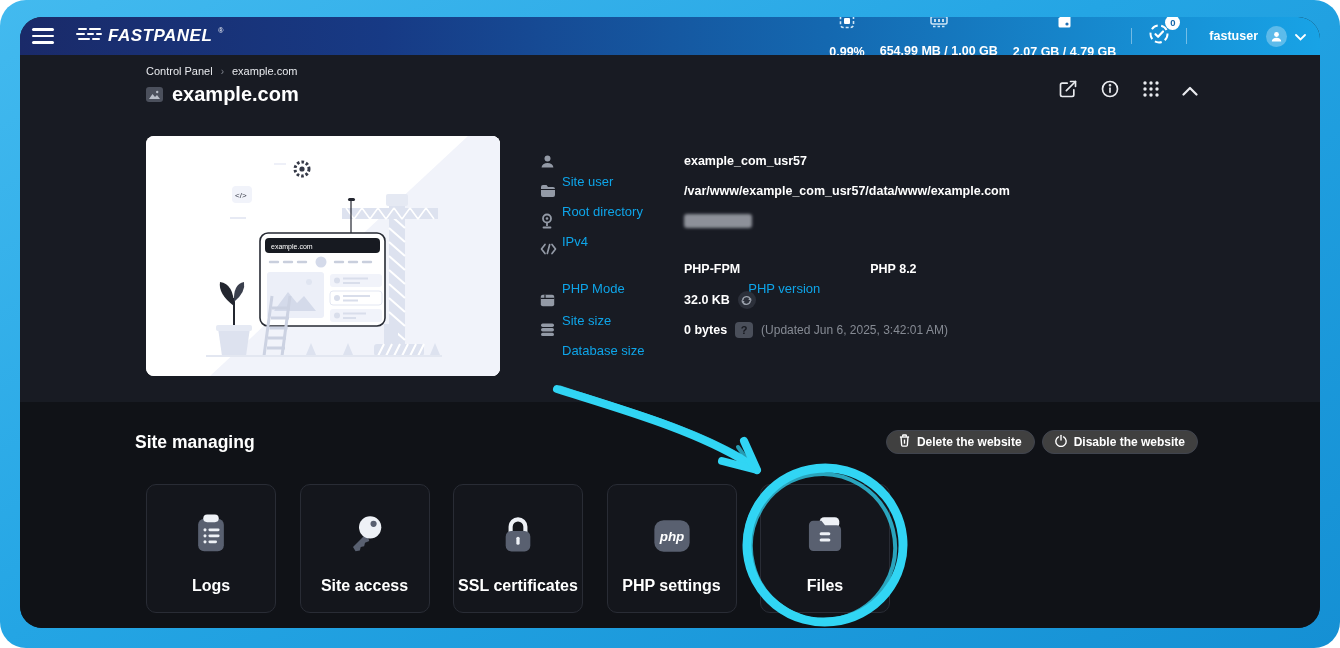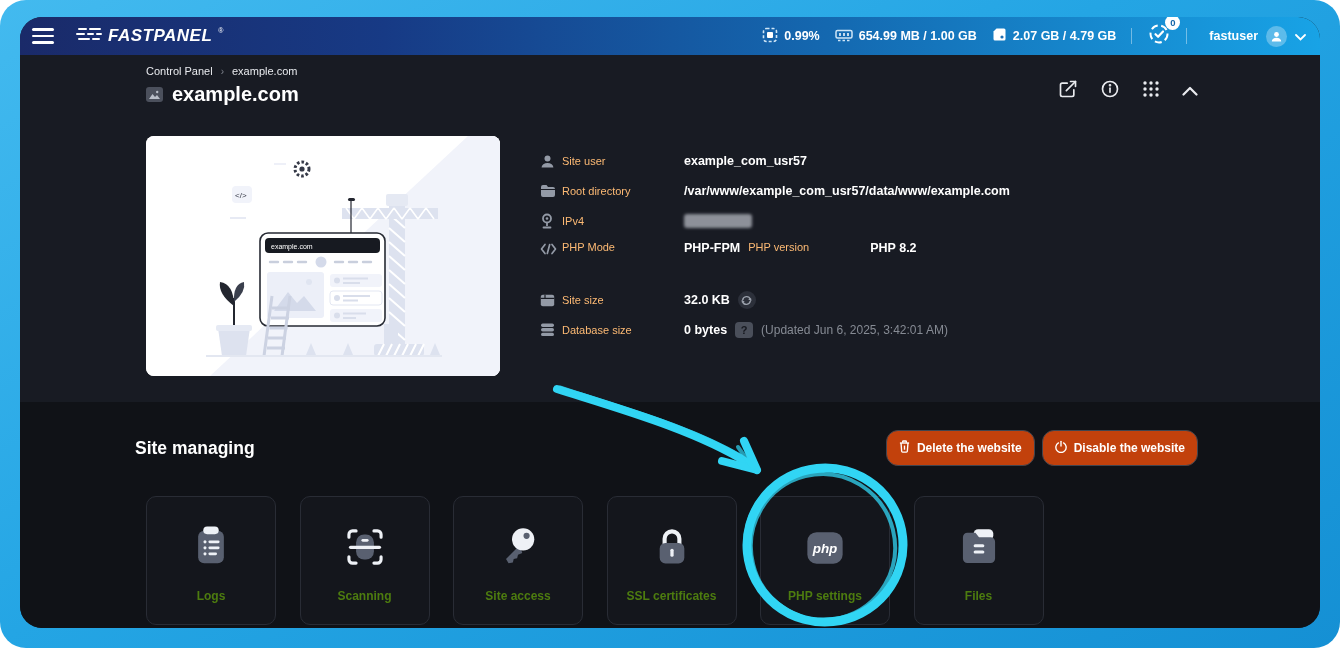--- a/index.html
+++ b/index.html
@@ -13,21 +13,21 @@
   .topbar { position:absolute; left:0; top:0; right:0; height:38px;
             background:linear-gradient(90deg,#1a2a69 0%,#173a85 28%,#1468b0 62%,#18a3e6 100%);
             display:flex; align-items:center; justify-content:space-between; padding:0 14px 0 12px; }
   .topbar-left { display:flex; align-items:center; gap:22px; }
   .hamburger { width:22px; display:flex; flex-direction:column; gap:4px; cursor:pointer; }
   .hamburger span { height:2.5px; background:#fff; border-radius:2px; }
   .logo { display:flex; align-items:center; gap:6px; color:#fff; }
   .logo-text { font-size:17px; font-weight:bold; font-style:italic; letter-spacing:.5px; }
   .logo-reg { font-size:7px; vertical-align:top; position:relative; top:-6px; }
   .topbar-right { display:flex; align-items:center; gap:15px; color:#fff; }
-  .stat { display:flex; align-items:center; gap:6px; font-size:12.5px; font-weight:bold; }
+  .stat { display:flex; align-items:center; gap:13px; font-size:12.5px; font-weight:bold;flex-direction:column; }
   .tb-divider { width:1px; height:16px; background:rgba(255,255,255,.4); }
   .tasks { position:relative; display:flex; align-items:center; cursor:pointer; }
   .badge { position:absolute; top:-7px; right:-9px; width:15px; height:15px; border-radius:50%;
            background:#fff; color:#1465a8; font-size:9.5px; font-weight:bold;
            display:flex; align-items:center; justify-content:center; }
   .user { display:flex; align-items:center; gap:8px; cursor:pointer; }
   .user-name { font-size:12.5px; font-weight:bold;margin-left:7px; }
   .avatar { width:21px; height:21px; border-radius:50%; background:rgba(255,255,255,.3);
             display:flex; align-items:center; justify-content:center; }
 
@@ -43,45 +43,45 @@
                     display:flex; align-items:center; justify-content:center; }
   .header-actions { display:flex; align-items:center; gap:22px; margin-top:14px; color:#e9ebef; }
   .header-actions svg { cursor:pointer; }
 
   .site-overview { display:flex; margin:17px 0 0 126px; gap:40px; }
   .illu-card { width:354px; height:240px; border-radius:8px; background:#fff; overflow:hidden; flex:none; }
   .info-list { padding-top:10px; display:flex; flex-direction:column; }
   .info-row { display:flex; align-items:center; height:30px; }
   .info-row.dbl { height:49px; align-items:flex-start; padding-top:5px; }
   .ico-cell { width:22px; color:#939aa6; display:flex; }
-  .lbl { width:122px; font-size:11px; color:#fdba74; }
+  .lbl { width:122px; font-size:13px; color:#0ea5e9;margin-top:40px; }
   .val { font-size:12.5px; font-weight:bold; color:#fff; display:flex; align-items:center; gap:8px; }
   .dbl-lines { display:flex; flex-direction:row; gap:8px; }
   .dbl-line { display:flex; }
   .redacted { width:68px; height:14px; border-radius:3px; background:#8d9099; filter:blur(1.4px); }
   .round-badge { width:18px; height:18px; border-radius:50%; background:#2c303a; color:#9aa0ab;
                  display:flex; align-items:center; justify-content:center; cursor:pointer; }
   .help-badge { min-width:18px; height:16px; border-radius:4px; background:#4a4f5a; color:#15171e;
                 font-size:11px; font-weight:bold; display:flex; align-items:center; justify-content:center; cursor:pointer; }
   .updated { font-size:12px; font-weight:normal; color:#868b94; }
 
   
   .content-bottom { position:absolute; left:0; top:385px; right:0; bottom:0; background:#101217; }
   .managing-header { display:flex; justify-content:space-between; align-items:center;
                      padding:28px 122px 0 115px; }
   .managing-title { color:#fff; font-size:17.5px; font-weight:bold; }
   .managing-actions { display:flex; gap:7px; }
-  .pill-btn { display:flex; align-items:center; gap:7px; height:36px; padding:0 12px;
-              border-radius:12px; border:1px solid #40444e; background:#c2410c;
+  .pill-btn { display:flex; align-items:center; gap:7px; height:24px; padding:0 12px;
+              border-radius:12px; border:1px solid #40444e; background:#404040;
               color:#fff; font-size:12px; font-weight:bold; cursor:pointer; font-family:inherit;text-align:right; }
   .tiles { display:flex; gap:23.5px; margin:30px 122px 0 126px; }
   .tile { width:130px; height:129px; border:1px solid #292c35; border-radius:10px; background:#14161c;
           display:flex; flex-direction:column; align-items:center; cursor:pointer; }
   .tile-icon { margin-top:22px; height:56px; display:flex; align-items:center; justify-content:center; }
-  .tile-label { margin-top:14px; color:#4d7c0f; font-size:12px; font-weight:bold; }
+  .tile-label { margin-top:14px; color:#ffffff; font-size:16px; font-weight:bold; }
 
   
   .annotation { position:absolute; left:0; top:0; width:1340px; height:648px; pointer-events:none; z-index:50; }
 </style>
 </head>
 <body>
 
 <div class="frame">
   <div class="app-window">
 
@@ -448,36 +448,20 @@
                 <circle cx="21" cy="36" r="1.8" fill="#eef1f6"></circle>
                 <rect x="25" y="20.5" width="13" height="3" rx="1.5" fill="#eef1f6"></rect>
                 <rect x="25" y="27.5" width="13" height="3" rx="1.5" fill="#eef1f6"></rect>
                 <rect x="25" y="34.5" width="10" height="3" rx="1.5" fill="#eef1f6"></rect>
               </svg>
           </span>
           <span class="tile-label">Logs</span>
         </div>
         <div class="tile">
           <span class="tile-icon">
-            <svg width="50" height="52" viewBox="0 0 56 56">
-                <g stroke="#eef1f6" stroke-width="3.5" fill="none" stroke-linecap="round">
-                  <path d="M10 17 v-3 a4 4 0 0 1 4 -4 h4"></path>
-                  <path d="M38 10 h4 a4 4 0 0 1 4 4 v3"></path>
-                  <path d="M10 39 v3 a4 4 0 0 0 4 4 h4"></path>
-                  <path d="M38 46 h4 a4 4 0 0 0 4 -4 v-3"></path>
-                </g>
-                <rect x="18" y="14" width="20" height="28" rx="9" fill="#596070"></rect>
-                <rect x="24" y="19" width="8" height="3" rx="1.5" fill="#eef1f6"></rect>
-                <rect x="10" y="26.5" width="36" height="3.6" rx="1.8" fill="#eef1f6"></rect>
-              </svg>
-          </span>
-          <span class="tile-label">Scanning</span>
-        </div>
-        <div class="tile">
-          <span class="tile-icon">
             <svg width="48" height="52" viewBox="0 0 56 56">
                 <path d="M30 26 L14 42 l3 5 5 -1 1 -4 4 -1 1 -4 5 -2 Z" fill="#596070"></path>
                 <circle cx="34" cy="19" r="13" fill="#eef1f6"></circle>
                 <circle cx="38" cy="15" r="3.6" fill="#596070"></circle>
               </svg>
           </span>
           <span class="tile-label">Site access</span>
         </div>
         <div class="tile">
           <span class="tile-icon">

